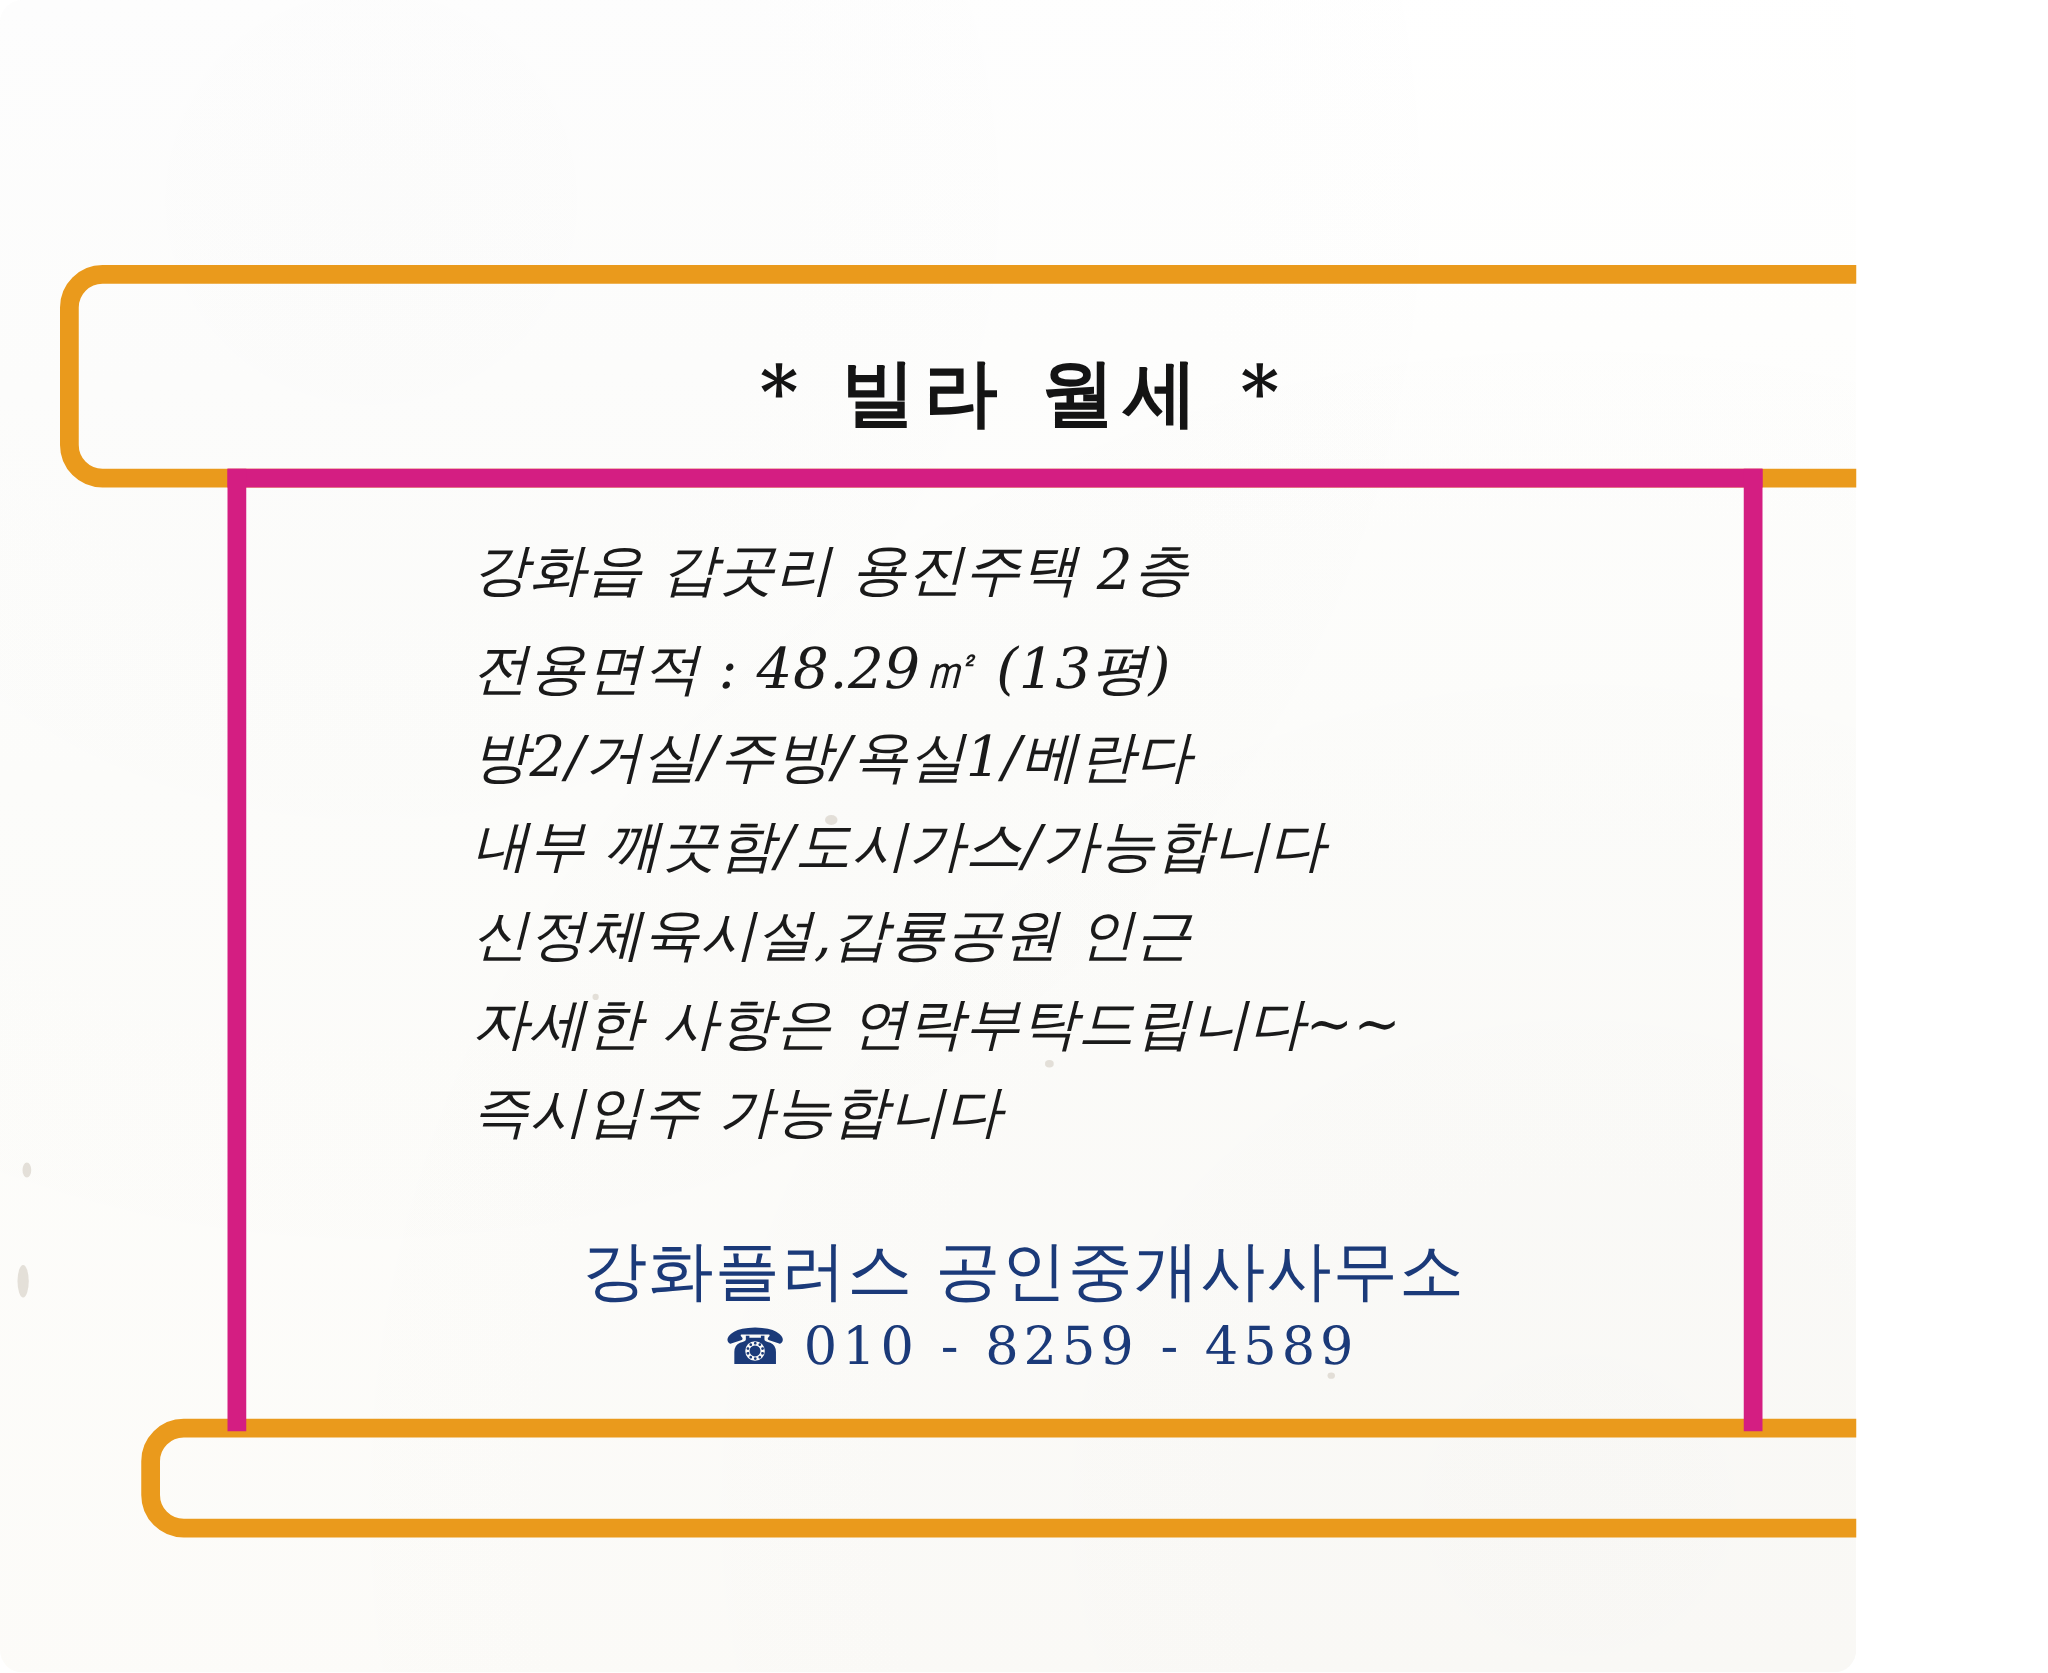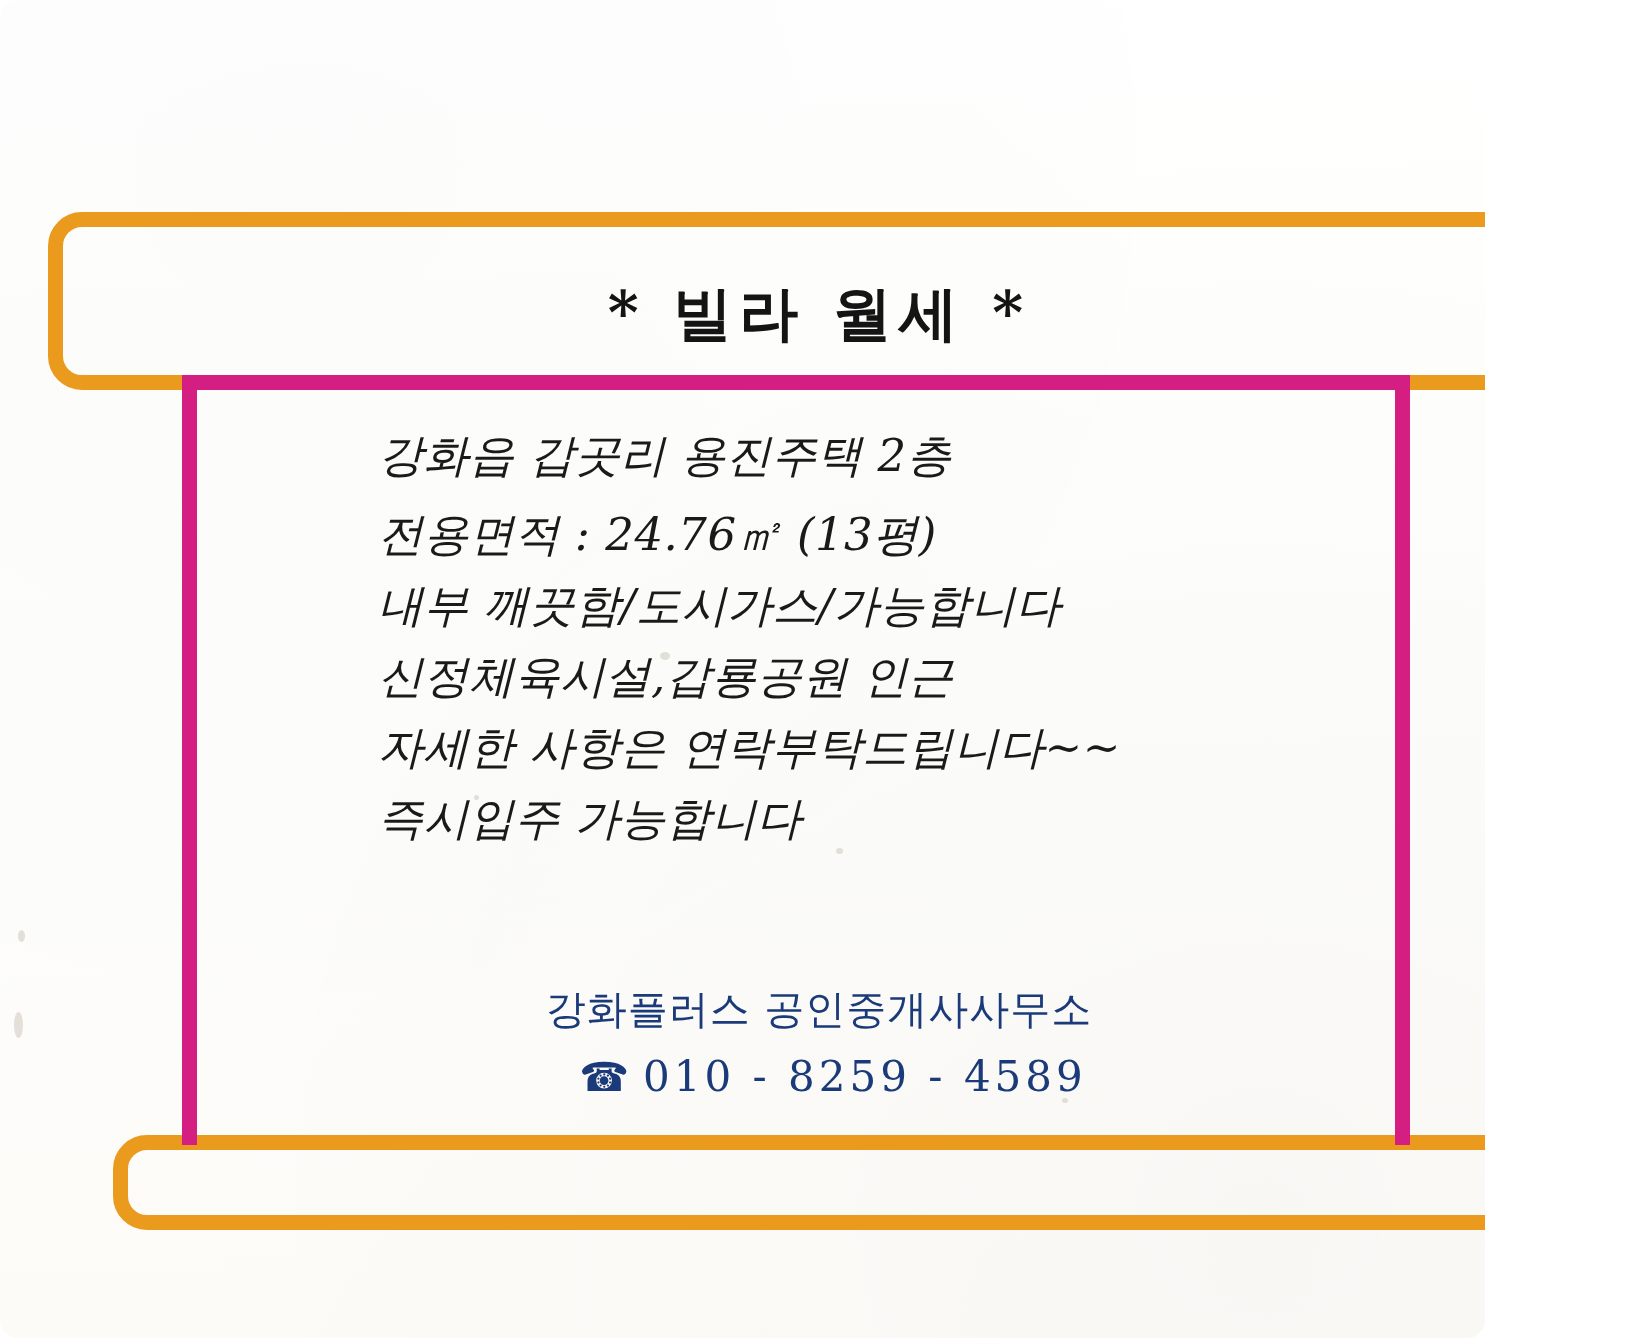--- a/index.html
+++ b/index.html
@@ -88,21 +88,21 @@
     vertical-align: super;
     letter-spacing: 0;
   }
 
   .agency {
     position: absolute;
     left: 0;
     top: 982px;
     width: 1638px;
     text-align: center;
-    font-size: 40px;
+    font-size: 52px;
     color: #1b3a79;
     letter-spacing: 1px;
     font-family: "DejaVu Serif", "Liberation Serif", serif;
   }
   .phone {
     position: absolute;
     left: 0;
     top: 1052px;
     width: 1638px;
     text-align: center;
@@ -135,21 +135,22 @@
   <div class="orange-bar top"></div>
   <div class="orange-bar bottom"></div>
   <div class="magenta-line top-rule"></div>
   <div class="magenta-line left-rail"></div>
   <div class="magenta-line right-rail"></div>
 
   <div class="title">*  빌라   월세  *</div>
 
   <div class="body-block">
     <div class="body-line">강화읍 갑곳리 용진주택 2층</div>
-    <div class="body-line"><span>전용면적 : 24.76㎡</span><span class="sup"></span><span> (13평)</span></div>
+    <div class="body-line"><span>전용면적 : 48.29㎡</span><span class="sup"></span><span> (13평)</span></div>
+    <div class="body-line">방2/거실/주방/욕실1/베란다</div>
     <div class="body-line">내부 깨끗함/도시가스/가능합니다</div>
     <div class="body-line">신정체육시설,갑룡공원 인근</div>
     <div class="body-line">자세한 사항은 연락부탁드립니다~~</div>
     <div class="body-line">즉시입주 가능합니다</div>
   </div>
 
   <div class="agency">강화플러스 공인중개사사무소</div>
   <div class="phone"><span class="tel-glyph">☎</span><span>010 - 8259 - 4589</span></div>
 
 </div>

